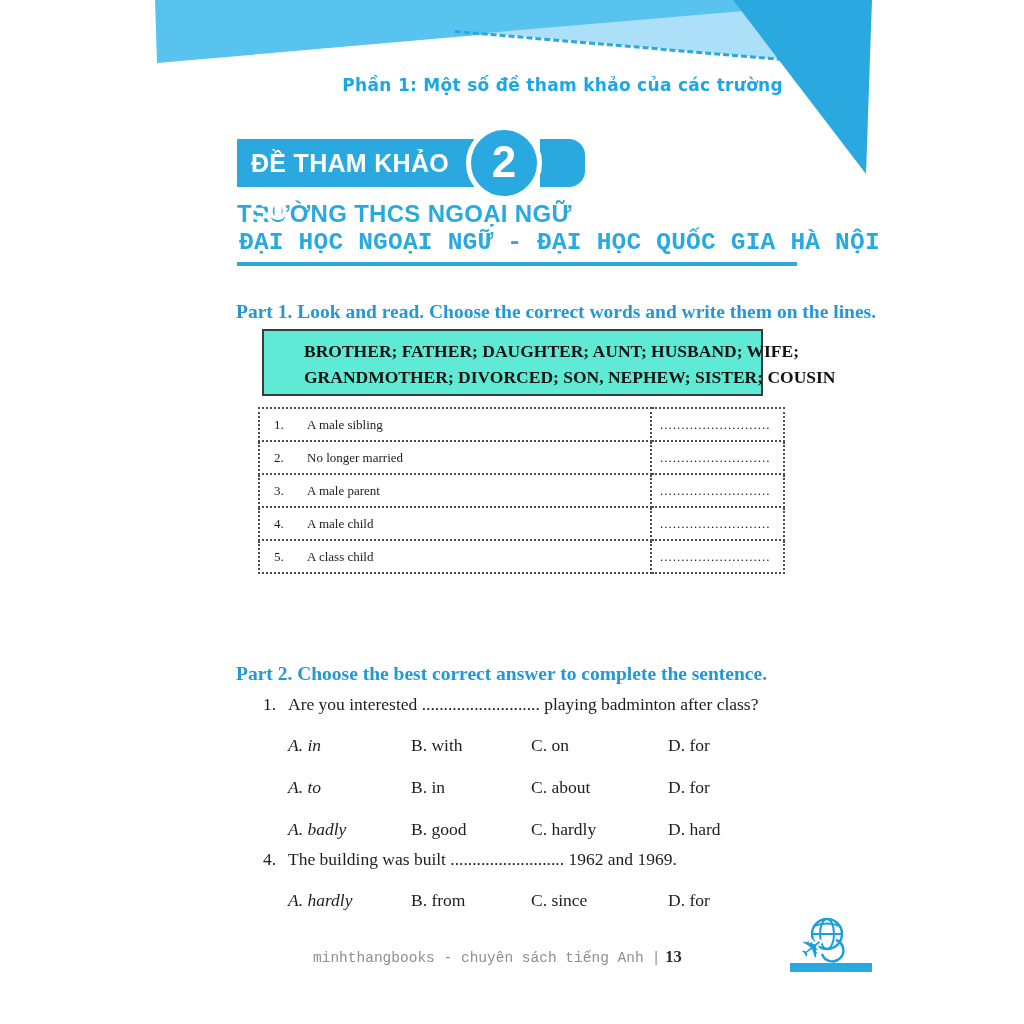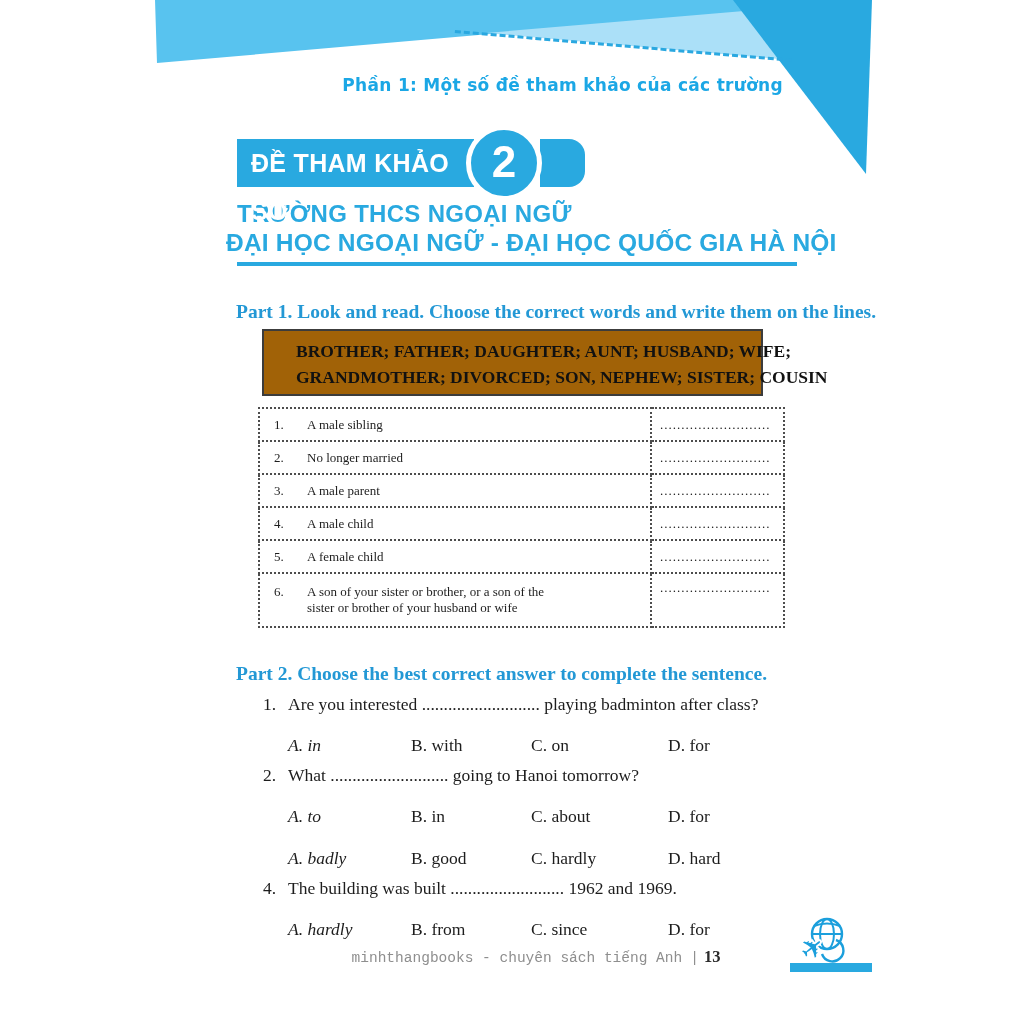--- a/index.html
+++ b/index.html
@@ -28,34 +28,34 @@
   .banner-tab { position:absolute; left:303px; top:0; width:45px; height:48px; background:#29A9E0;
             border-radius:0 16px 16px 0; z-index:1; }
   .banner-circle { position:absolute; left:229px; top:-14px; width:66px; height:66px;
             background:#29A9E0; border:5px solid #ffffff; border-radius:50%;
             color:#fff; font-family:"Liberation Sans", sans-serif; font-weight:bold;
             font-size:44px; line-height:64px; text-align:center; z-index:2; }
   
   .school1 { position:absolute; left:237px; top:200px; width:556px; text-align:left;
             font-family:"Liberation Sans", sans-serif; font-weight:bold; font-size:24px;
             color:#29A9E0; letter-spacing:0.3px; white-space:nowrap; }
-  .school2 { position:absolute; left:226px; top:229px; width:576px; text-align:center;
-            font-family:Liberation Sans, sans-serif; font-weight:bold; font-size:24.5px;
+  .school2 { position:absolute; left:239px; top:229px; width:576px; text-align:center;
+            font-family:Liberation Mono, monospace; font-weight:bold; font-size:24.5px;
             color:#29A9E0; letter-spacing:0.2px; white-space:nowrap; }
   .school-underline { position:absolute; left:237px; top:262px; width:560px; height:4px;
             background:#29A9E0; }
   
   .part-heading { position:absolute; left:236px; font-weight:bold; font-size:19.5px;
             color:#2398D5; white-space:nowrap; }
   .part1-heading { top:301px; }
   .part2-heading { top:663px;text-align:center; }
   
   .word-box { position:absolute; left:262px; top:329px; width:501px; height:67px;
-            background:#a16207; border:2px solid #3C3C3C; box-sizing:border-box;
-            padding:7px 0 0 32px; }
+            background:#5eead4; border:2px solid #3C3C3C; box-sizing:border-box;
+            padding:7px 0 0 40px; }
   .word-line { font-weight:bold; font-size:17.5px; color:#111; line-height:26px;
             white-space:nowrap; }
   
   .wtable { position:absolute; left:258px; top:407px; width:525px; border-collapse:collapse;
             table-layout:fixed; }
   .wtable td { border:2px dotted #4d4d4d; font-size:13px; vertical-align:middle; }
   .cell-main { width:392px; padding:2px 4px 2px 14px; box-sizing:border-box; }
   .cell-ans  { width:133px; padding-left:8px; box-sizing:border-box; font-size:15px;
             letter-spacing:1px; color:#222; }
   .row-num  { display:inline-block; width:33px; vertical-align:top; }
@@ -65,21 +65,21 @@
   .r-tall .cell-ans { vertical-align:top; padding-top:6px; }
   
   .questions { position:absolute; left:263px; top:690px; width:540px; font-size:17.5px; }
   .q-block { margin-bottom:1px; }
   .q-line { line-height:29px; white-space:nowrap; }
   .q-num  { display:inline-block; width:25px; }
   .q-opts { line-height:29px; padding-left:25px; white-space:nowrap; }
   .opt { display:inline-block; }
   .opt-a { width:123px;font-style:italic; } .opt-b { width:120px; } .opt-c { width:137px;margin-top:12px; }
   
-  .footer-text { position:absolute; left:292px; top:947px; width:488px; text-align:center;
+  .footer-text { position:absolute; left:313px; top:947px; width:488px; text-align:left;
             white-space:nowrap; font-family:"Liberation Mono", monospace; font-size:14.5px;
             color:#8E8E8E; }
   .footer-sep { margin:0 5px 0 8px; }
   .footer-page { font-family:"Liberation Serif", serif; font-weight:bold; font-size:16.5px;
             color:#2b2b2b; }
   .footer-bar { position:absolute; left:790px; top:963px; width:82px; height:9px;
             background:#29A9E0; }
   .footer-icon { position:absolute; left:795px; top:914px; width:60px; height:54px; }
 </style>
 </head>
@@ -122,42 +122,36 @@
     </tr>
     <tr class="r-short">
       <td class="cell-main"><span class="row-num">3.</span><span class="row-text">A male parent</span></td>
       <td class="cell-ans">..........................</td>
     </tr>
     <tr class="r-short">
       <td class="cell-main"><span class="row-num">4.</span><span class="row-text">A male child</span></td>
       <td class="cell-ans">..........................</td>
     </tr>
     <tr class="r-short">
-      <td class="cell-main"><span class="row-num">5.</span><span class="row-text">A female child</span></td>
-      <td class="cell-ans">..........................</td>
-    </tr>
-    <tr class="r-tall">
-      <td class="cell-main"><span class="row-num">6.</span><span class="row-text">A son of your sister or brother, or a son of the
-sister or brother of your husband or wife</span></td>
+      <td class="cell-main"><span class="row-num">5.</span><span class="row-text">A class child</span></td>
       <td class="cell-ans">..........................</td>
     </tr>
   </tbody>
     </table>
 
   <div class="part-heading part2-heading">Part 2. Choose the best correct answer to complete the sentence.</div>
 
   <div class="questions">
     <div class="q-block">
       <div class="q-line"><span class="q-num">1.</span><span>Are you interested ........................... playing badminton after class?</span></div>
       <div class="q-opts">
         <span class="opt opt-a">A. in</span><span class="opt opt-b">B. with</span><span class="opt opt-c">C. on</span><span class="opt">D. for</span>
       </div>
     </div>
     <div class="q-block">
-      <div class="q-line"><span class="q-num">2.</span><span>What ........................... going to Hanoi tomorrow?</span></div>
       <div class="q-opts">
         <span class="opt opt-a">A. to</span><span class="opt opt-b">B. in</span><span class="opt opt-c">C. about</span><span class="opt">D. for</span>
       </div>
     </div>
     <div class="q-block">
       <div class="q-opts">
         <span class="opt opt-a">A. badly</span><span class="opt opt-b">B. good</span><span class="opt opt-c">C. hardly</span><span class="opt">D. hard</span>
       </div>
     </div>
     <div class="q-block">

